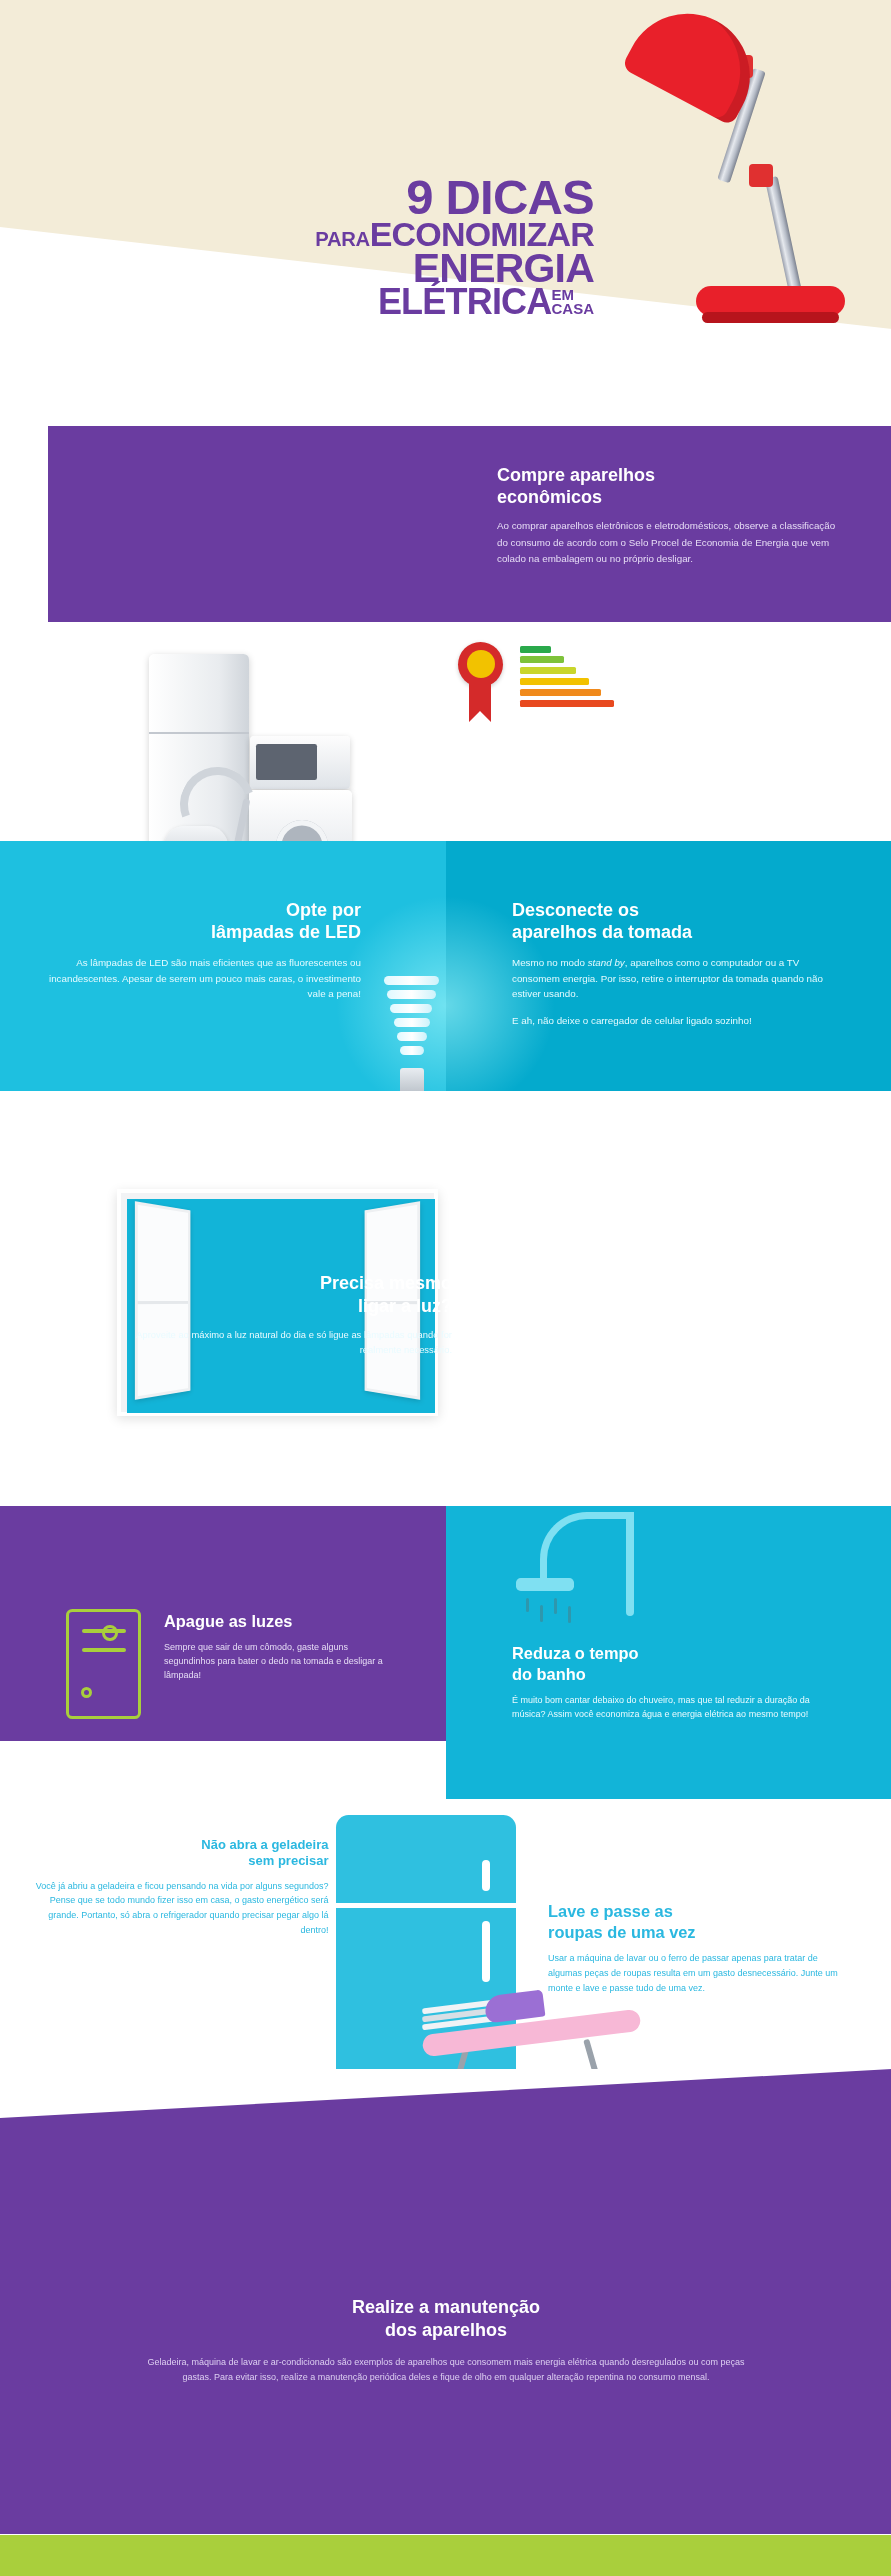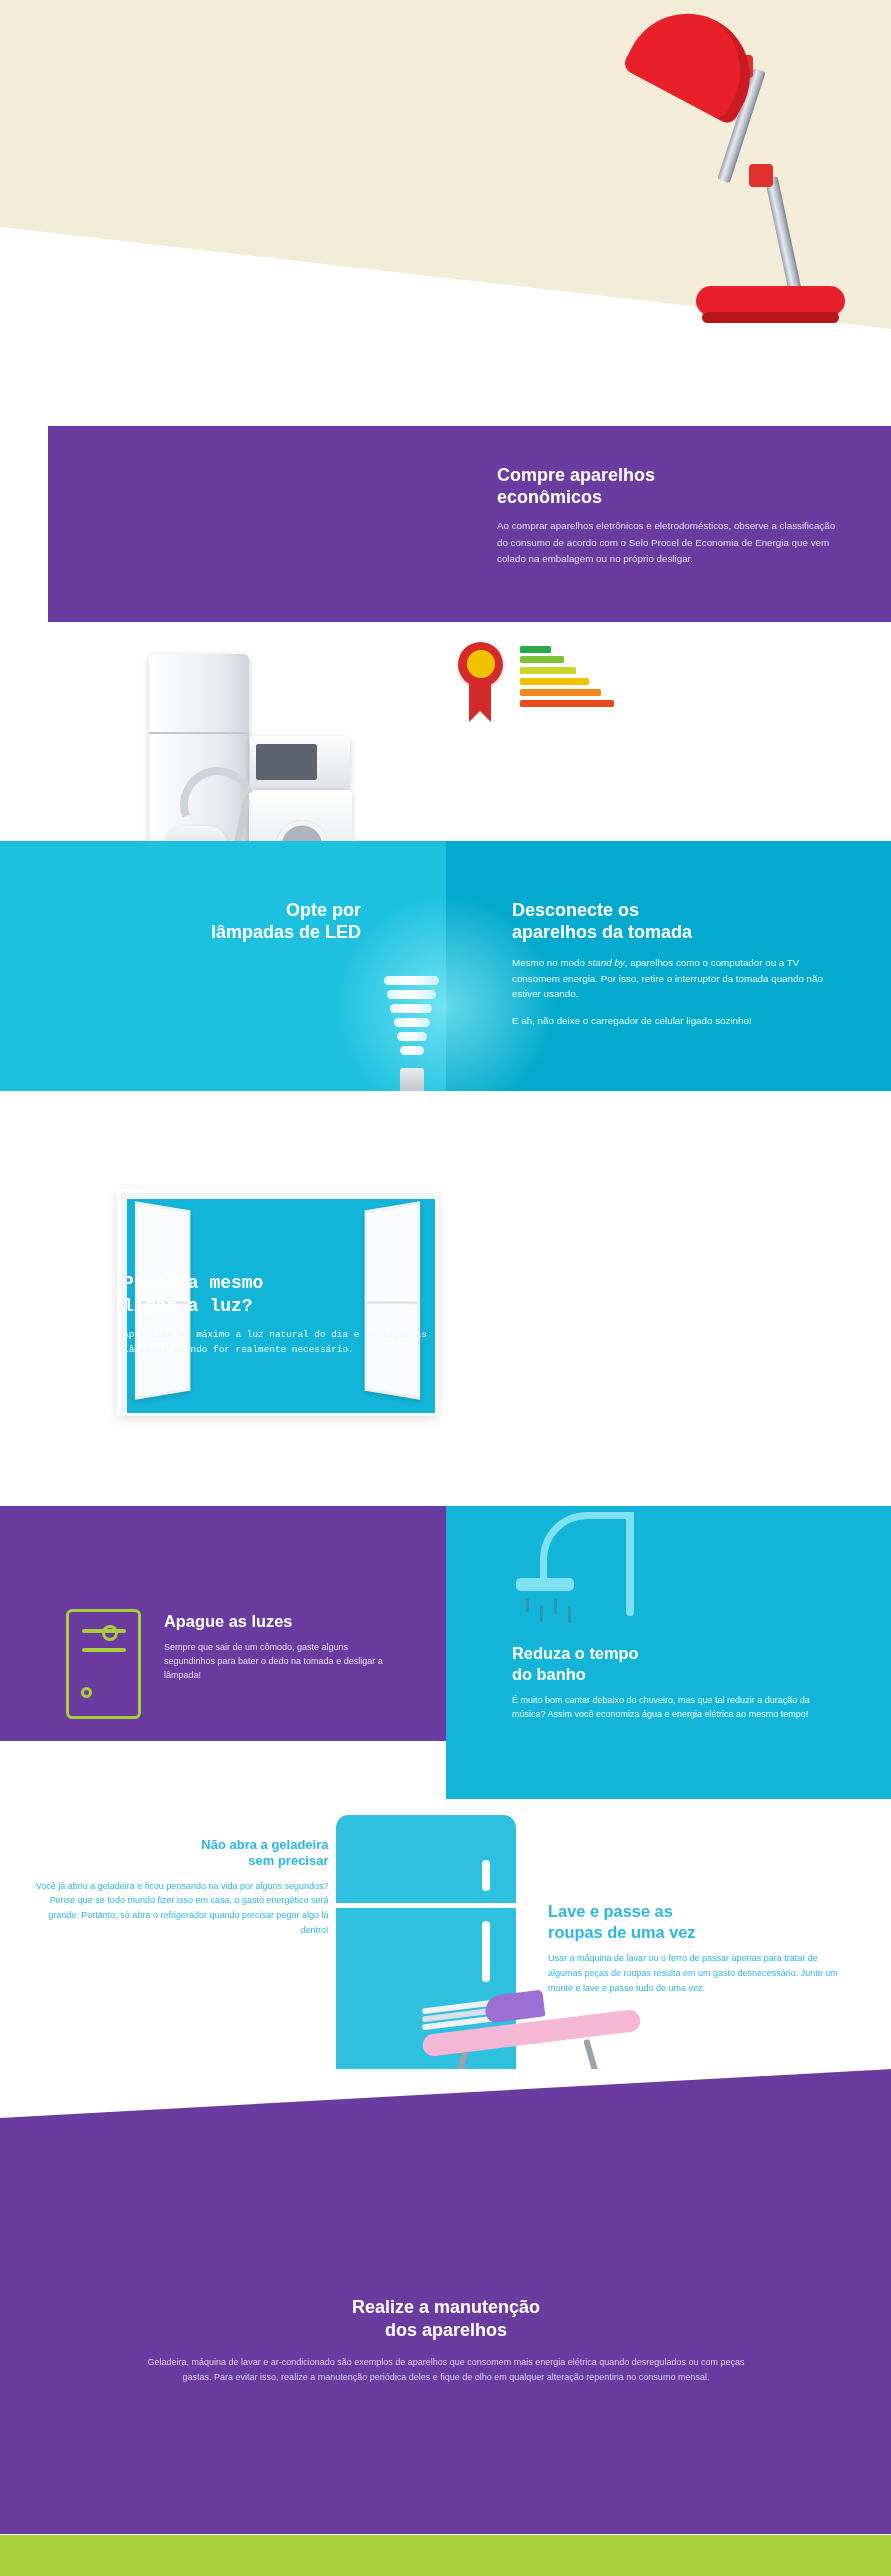--- a/index.html
+++ b/index.html
@@ -100,21 +100,21 @@
   
   #s3 { top:1091px; height:415px; background:#ffffff; }
   .win-frame { position:absolute; left:117px; top:98px; width:321px; height:227px;
                background:#f2f3f5; border:4.7px solid #ffffff; box-shadow:0 3.1px 11px rgba(0,0,0,.13); }
   .win-inner { position:absolute; left:6.3px; top:6.3px; width:308px; height:214px; background:#12b4d8; }
   .shutter { position:absolute; top:12.5px; width:64px; height:189px; background:#fbfcfd;
              border:3.9px solid #eef0f2; box-shadow:0 1.6px 5.5px rgba(0,0,0,.18); }
   .shutter:after { content:""; position:absolute; left:0; top:50%; width:100%; height:3.1px; background:#e5e8eb; }
   .shutter.l { left:11px; transform:perspective(329px) rotateY(30deg); }
   .shutter.r { right:11px; transform:perspective(329px) rotateY(-30deg); }
-  #s3 .txt { position:absolute; left:123px; top:181px; width:321px; text-align:left; z-index:5;font-family:Liberation Mono, monospace; }
+  #s3 .txt { position:absolute; left:131px; top:181px; width:321px; text-align:right; z-index:5; }
   #s3 .txt h2 { font-size:18px; line-height:1.25; color:#fff; }
   #s3 .txt p { margin-top:11px; font-size:9.4px; line-height:1.55; color:#e9fbff; }
 
   
   #s4 { top:1506px; height:235px; }
   #s4 .lbg { position:absolute; left:0; top:0; width:446px; height:235px; background:#6a3ca0; }
   #s4 .rbg { position:absolute; left:446px; top:0; width:446px; height:235px; background:#12b4d8; }
   #s4b { top:1741px; height:59px; }
   #s4b .lbg { position:absolute; left:0; top:0; width:446px; height:59px; background:#ffffff; }
   #s4b .rbg { position:absolute; left:446px; top:0; width:446px; height:59px; background:#12b4d8; }
@@ -192,20 +192,30 @@
     <div class="lp joint" style="left:156px; top:282px; width:23.5px; height:23.5px;"></div>
     <div class="lp" style="left:23.5px; top:7.8px; width:125px; height:86px; background:#e8202a;
          border-radius:63px 63px 11px 11px; transform:rotate(28deg);
          box-shadow:inset -11px 0 0 rgba(0,0,0,.12);"></div>
     <div class="lp" style="left:86px; top:278px; width:149px; height:30px; background:#e8202a;
          border-radius:15px;"></div>
     <div class="lp" style="left:92px; top:304px; width:137px; height:11px; background:#b7141c;
          border-radius:5.5px;"></div>
   </div>
 
+  <div id="hero-title">
+    <span class="t-dicas">9 DICAS</span>
+    <span class="t-row2">
+      <span class="t-para">PARA</span><span class="t-econ">ECONOMIZAR</span>
+    </span>
+    <span class="t-energia">ENERGIA</span>
+    <span class="t-row4">
+      <span class="t-eletrica">ELÉTRICA</span><span class="t-emcasa"><span>EM</span><br><span>CASA</span></span>
+    </span>
+  </div>
 </div>
 
 <div class="sec" id="s1">
   <div class="box">
     <h2>
       <span>Compre aparelhos</span><br>
       <span>econômicos</span>
     </h2>
     <p>Ao comprar aparelhos eletrônicos e eletrodomésticos, observe a classificação do consumo de acordo com o Selo Procel de Economia de Energia que vem colado na embalagem ou no próprio desligar.</p>
   </div>
@@ -233,20 +243,21 @@
 <div class="sec" id="s2">
   <div class="left-bg"></div>
   <div class="right-bg"></div>
   <div class="glow"></div>
 
   <div class="colL">
     <h2>
       <span>Opte por</span><br>
       <span>lâmpadas de LED</span>
     </h2>
+    <p>As lâmpadas de LED são mais eficientes que as fluorescentes ou incandescentes. Apesar de serem um pouco mais caras, o investimento vale a pena!</p>
   </div>
 
   <div class="colR">
     <h2>
       <span>Desconecte os</span><br>
       <span>aparelhos da tomada</span>
     </h2>
     <p><span>Mesmo no modo </span><em>stand by</em><span>, aparelhos como o computador ou a TV consomem energia. Por isso, retire o interruptor da tomada quando não estiver usando.</span></p>
     <p style="margin-top:11px;">E ah, não deixe o carregador de celular ligado sozinho!</p>
   </div>

